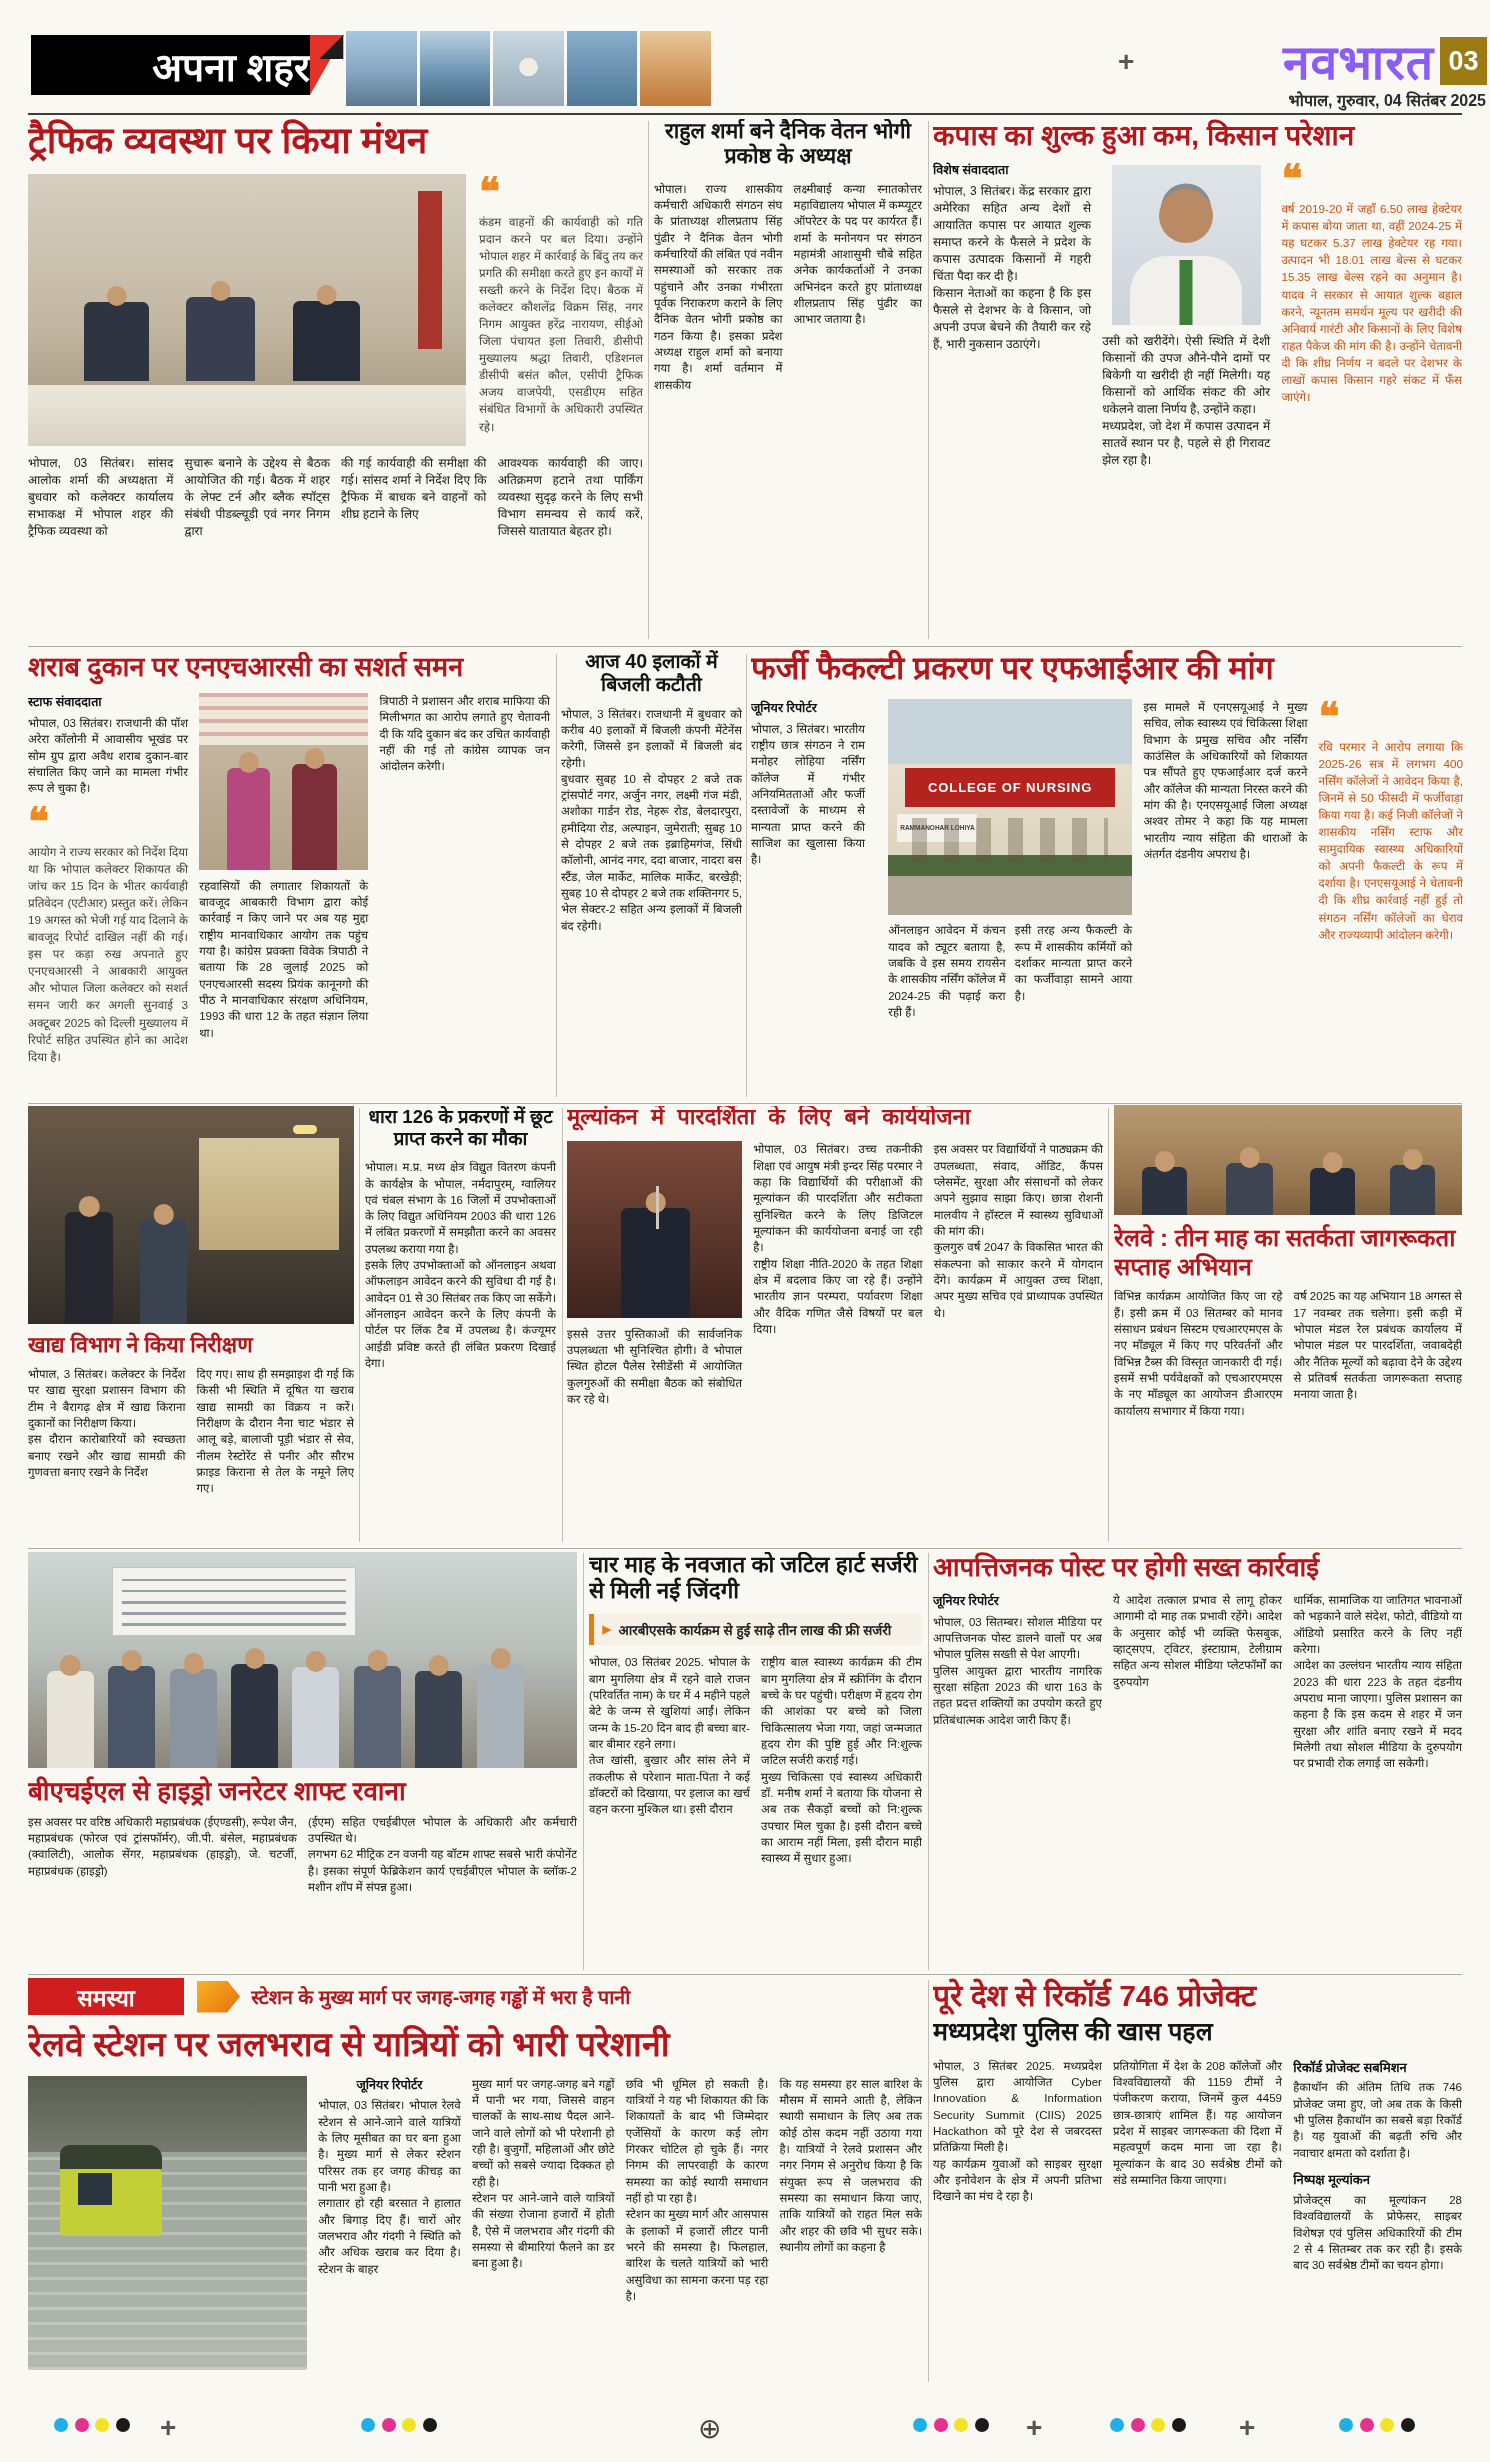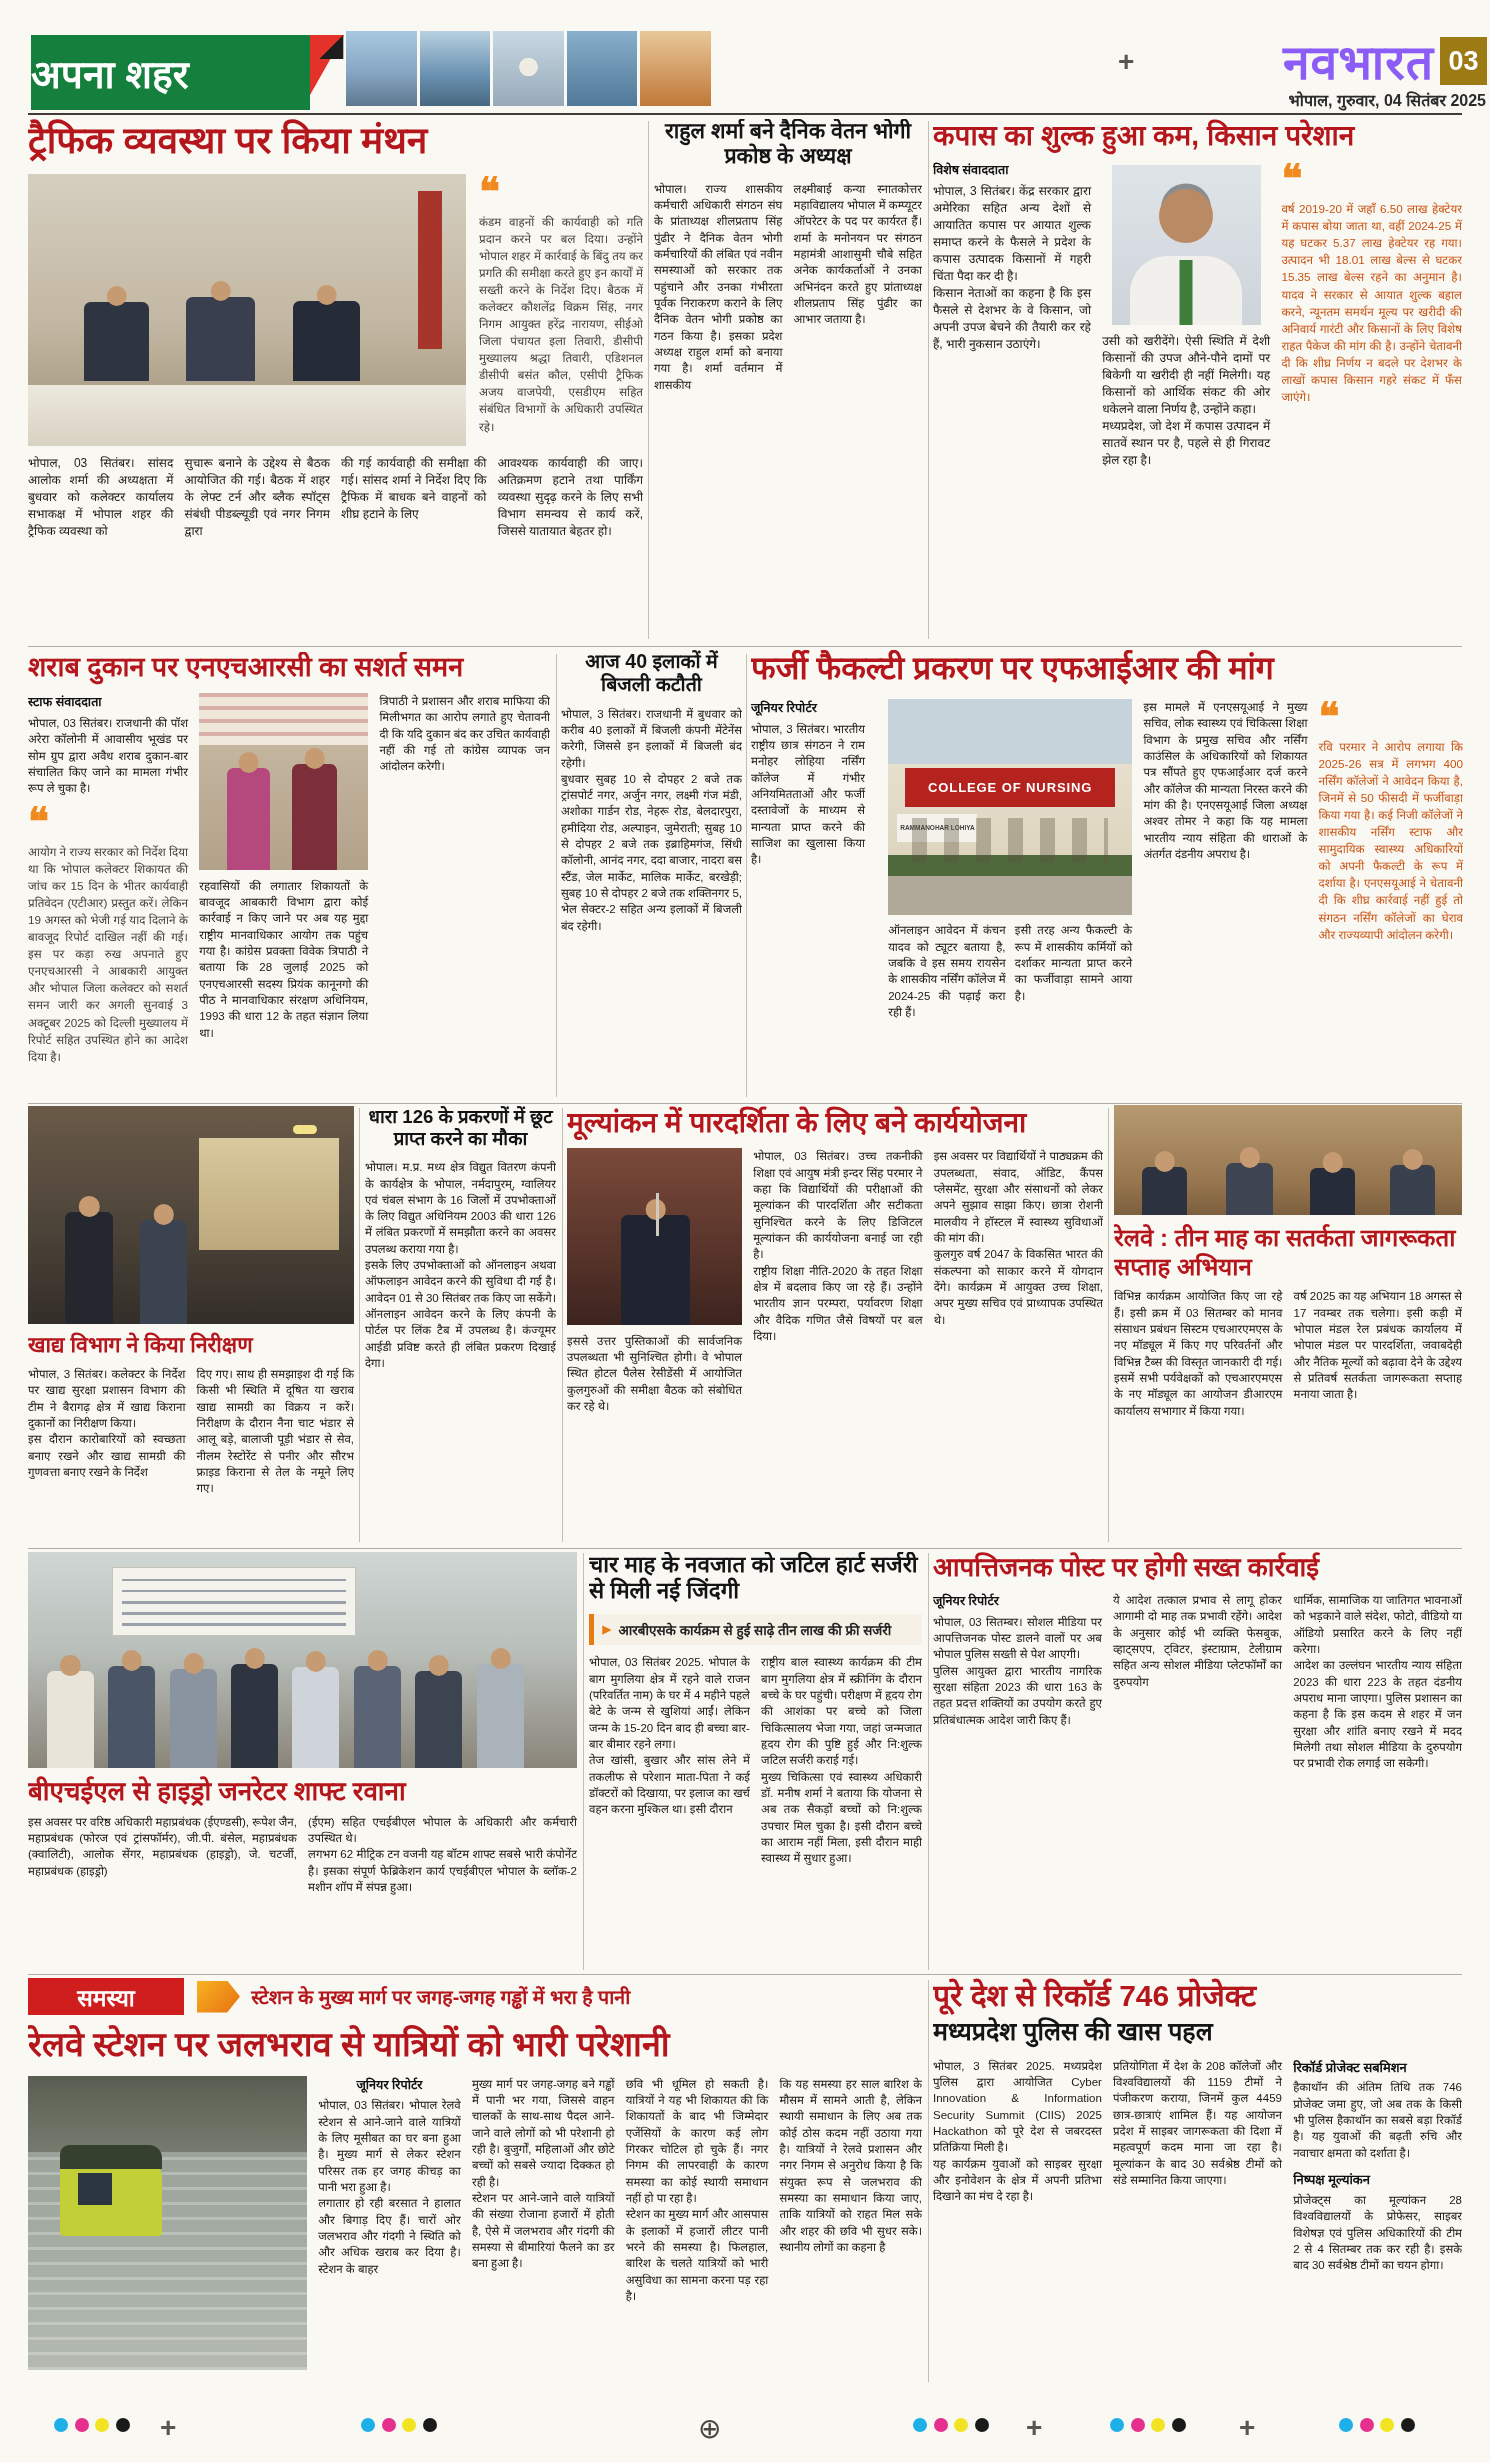--- a/index.html
+++ b/index.html
@@ -30,21 +30,21 @@
   .kicker::before{content:"▶";color:#e87a12;font-size:11.2px;}
   .striphead{display:flex;align-items:center;height:37px;}
   .striparrow{width:43px;height:32px;background:linear-gradient(135deg,#f7b322,#e86f10);
               clip-path:polygon(0 0,70% 0,100% 50%,70% 100%,0 100%);margin-right:11.2px;}
 </style>
 </head>
 <body>
 
 <div class="page">
 
-  <div class="abs" style="left:31px;top:35px;width:279px;height:75px;background:#15803d;display:flex;align-items:center;justify-content:flex-start;">
+  <div class="abs" style="left:31px;top:35px;width:279px;height:60px;background:#000000;display:flex;align-items:center;justify-content:flex-end;">
     <span style="color:#fff;font-size:39px;font-weight:bold;">अपना शहर</span>
   </div>
   <div class="abs" style="left:310px;top:35px;width:0;height:0;border-top:60px solid #e53228;border-right:34px solid transparent;"></div>
   <div class="abs" style="left:310px;top:35px;width:0;height:0;border-bottom:24px solid #1d1d1d;border-left:24px solid transparent;transform:translateX(9.3px);"></div>
 
   <div class="abs" style="left:346px;top:31px;width:365px;height:75px;display:flex;gap:2.8px;">
     <div style="flex:1;background:linear-gradient(180deg,#a8c8e0 0%,#87a6c2 55%,#5c7890 100%);"></div>
     <div style="flex:1;background:linear-gradient(180deg,#b8d0e0,#6890b0 60%,#486880);"></div>
     <div style="flex:1;background:radial-gradient(circle at 50% 48%,#f0ece4 17%,rgba(0,0,0,0) 18%),linear-gradient(180deg,#c8d8e4,#98aab8);"></div>
     <div style="flex:1;background:linear-gradient(180deg,#88b0cc,#507898);"></div>
@@ -198,21 +198,21 @@
     </div>
   </div>
 
   <div class="abs" style="left:365px;top:1106px;width:191px;height:440px;overflow:hidden;">
     <div class="hl black" style="font-size:18.6px;text-align:center;">धारा 126 के प्रकरणों में छूट प्राप्त करने का मौका</div>
     <div class="body small" style="margin-top:9.3px;">भोपाल। म.प्र. मध्य क्षेत्र विद्युत वितरण कंपनी के कार्यक्षेत्र के भोपाल, नर्मदापुरम्, ग्वालियर एवं चंबल संभाग के 16 जिलों में उपभोक्ताओं के लिए विद्युत अधिनियम 2003 की धारा 126 में लंबित प्रकरणों में समझौता करने का अवसर उपलब्ध कराया गया है।
 इसके लिए उपभोक्ताओं को ऑनलाइन अथवा ऑफलाइन आवेदन करने की सुविधा दी गई है। आवेदन 01 से 30 सितंबर तक किए जा सकेंगे। ऑनलाइन आवेदन करने के लिए कंपनी के पोर्टल पर लिंक टैब में उपलब्ध है। कंज्यूमर आईडी प्रविष्ट करते ही लंबित प्रकरण दिखाई देगा।</div>
   </div>
 
   <div class="abs" style="left:567px;top:1106px;width:536px;height:440px;overflow:hidden;">
-    <div class="hl" style="font-size:28px;">मूल्यांकन में पारदर्शिता के लिए बने कार्ययोजना</div>
+    <div class="hl" style="font-size:22px;font-family:Liberation Mono, monospace;">मूल्यांकन में पारदर्शिता के लिए बने कार्ययोजना</div>
     <div style="display:flex;gap:11.2px;margin-top:9.3px;">
       <div style="width:175px;flex:none;">
         <div class="photo" style="width:175px;height:177px;background:linear-gradient(180deg,#7a4a3a 0%,#57332a 60%,#3c241e 100%);">
           <div class="fig" style="left:54px;bottom:0;width:69px;height:110px;background:#1f2430;"></div>
           <div style="position:absolute;left:89px;bottom:89px;width:2.8px;height:43px;background:#cfcac0;"></div>
         </div>
         <div class="body small" style="margin-top:7.5px;">इससे उत्तर पुस्तिकाओं की सार्वजनिक उपलब्धता भी सुनिश्चित होगी। वे भोपाल स्थित होटल पैलेस रेसीडेंसी में आयोजित कुलगुरुओं की समीक्षा बैठक को संबोधित कर रहे थे।</div>
       </div>
       <div class="body small" style="flex:1;">भोपाल, 03 सितंबर। उच्च तकनीकी शिक्षा एवं आयुष मंत्री इन्दर सिंह परमार ने कहा कि विद्यार्थियों की परीक्षाओं की मूल्यांकन की पारदर्शिता और सटीकता सुनिश्चित करने के लिए डिजिटल मूल्यांकन की कार्ययोजना बनाई जा रही है।
 राष्ट्रीय शिक्षा नीति-2020 के तहत शिक्षा क्षेत्र में बदलाव किए जा रहे हैं। उन्होंने भारतीय ज्ञान परम्परा, पर्यावरण शिक्षा और वैदिक गणित जैसे विषयों पर बल दिया।</div>

